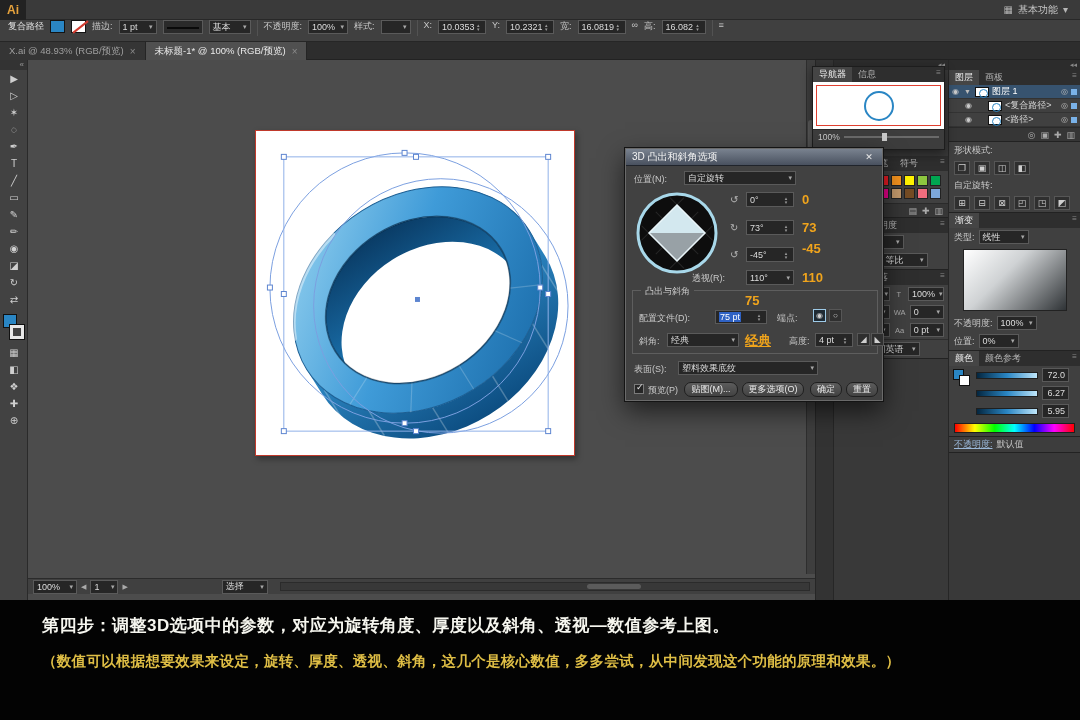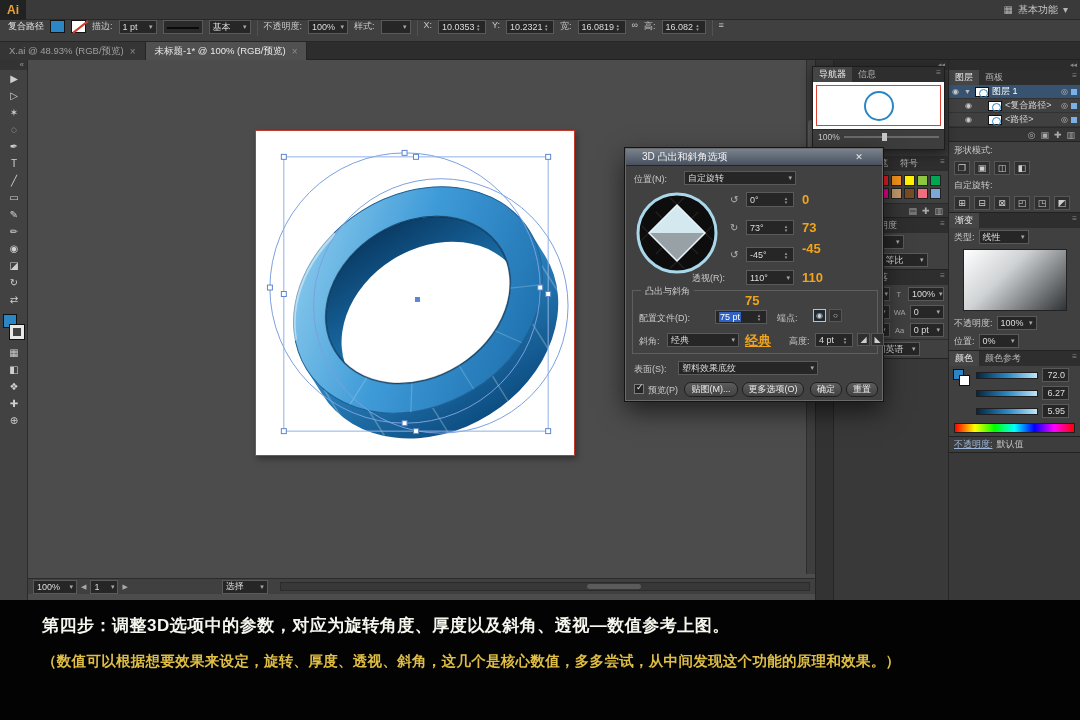--- a/index.html
+++ b/index.html
@@ -111,21 +111,21 @@
   #navigator{position:absolute;left:812px;top:6px;width:133px;height:84px;background:#3d3d3d;border:1px solid #1d1d1d;box-shadow:0 4px 10px rgba(0,0,0,.45);z-index:40}
   .nav-body{position:relative;height:48px;background:#fff;margin:0;border-bottom:1px solid #2a2a2a}
   .nav-proxy{position:absolute;inset:3px;border:1px solid #e04030}
   .nav-circle{position:absolute;left:50%;top:50%;width:30px;height:30px;margin:-15px 0 0 -15px;border:2px solid #2a86c4;border-radius:50%}
   .nav-foot{height:14px;display:flex;align-items:center;gap:4px;padding:0 5px;font-size:8.5px;color:#c9c9c9}
   .nav-slider{flex:1;height:2px;background:#6a6a6a;position:relative}
   .nav-slider::after{content:"";position:absolute;left:40%;top:-3px;width:5px;height:8px;background:#c9c9c9}
 
   
   #dialog3d{position:absolute;left:625px;top:88px;width:258px;height:253px;background:#414141;border:1px solid #6a6a6a;outline:1px solid #141414;box-shadow:0 10px 24px rgba(0,0,0,.6);z-index:60}
-  .dlg-title{height:17px;background:linear-gradient(#79828f,#49515f);border-bottom:1px solid #20242b;color:#f4f4f4;font-size:10px;display:flex;align-items:center;padding:0 16px}
+  .dlg-title{height:17px;background:linear-gradient(#79828f,#49515f);border-bottom:1px solid #20242b;color:#f4f4f4;font-size:10px;display:flex;align-items:center;padding:0 6px}
   .dlg-close{margin-left:auto;width:14px;text-align:center;font-size:9px;color:#e8e8e8}
   .dlg-body{position:relative;height:235px}
   .rfld{position:absolute;width:48px;height:15px}
   .ric{position:absolute;left:104px;font-size:10px;color:#b5b5b5;line-height:15px}
   .orange{position:absolute;color:#f0a41c;font-weight:bold;font-size:13px;line-height:15px;font-family:"Liberation Sans",sans-serif}
   .orange.u{text-decoration:underline}
   .gbox{position:absolute;left:6px;top:124px;width:246px;height:64px;border:1px solid #5e5e5e}
   .gb-title{position:absolute;top:-6px;left:8px;background:#414141;padding:0 4px;font-size:9px;color:#ccc}
   .seltxt{background:#2f62c4;color:#fff;padding:0 1px}
   .btn{background:linear-gradient(#5c5c5c,#424242);border:1px solid #1f1f1f;border-radius:7px;color:#e8e8e8;font-size:9px;height:15px;display:inline-flex;align-items:center;justify-content:center;padding:0 5px;position:absolute;white-space:nowrap}

